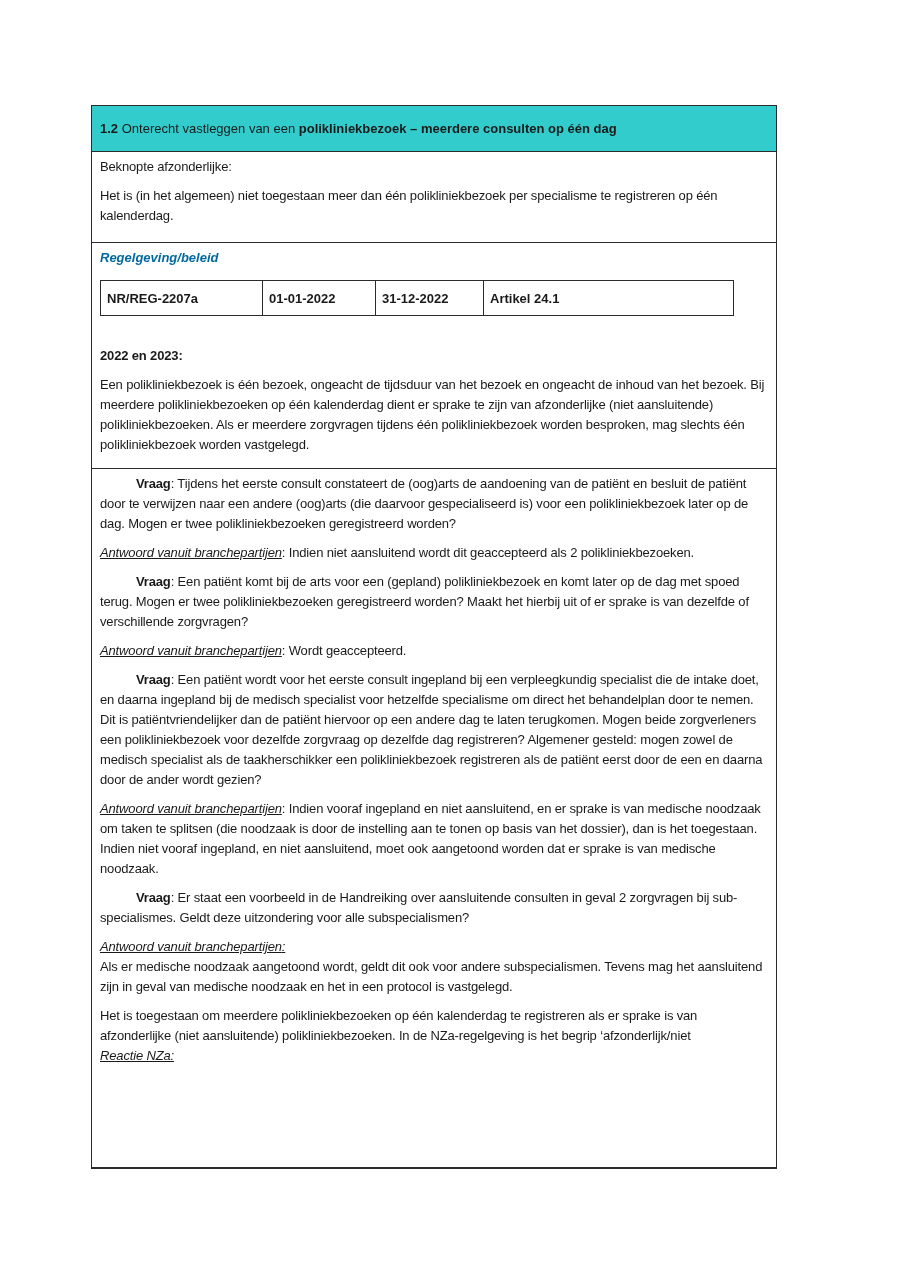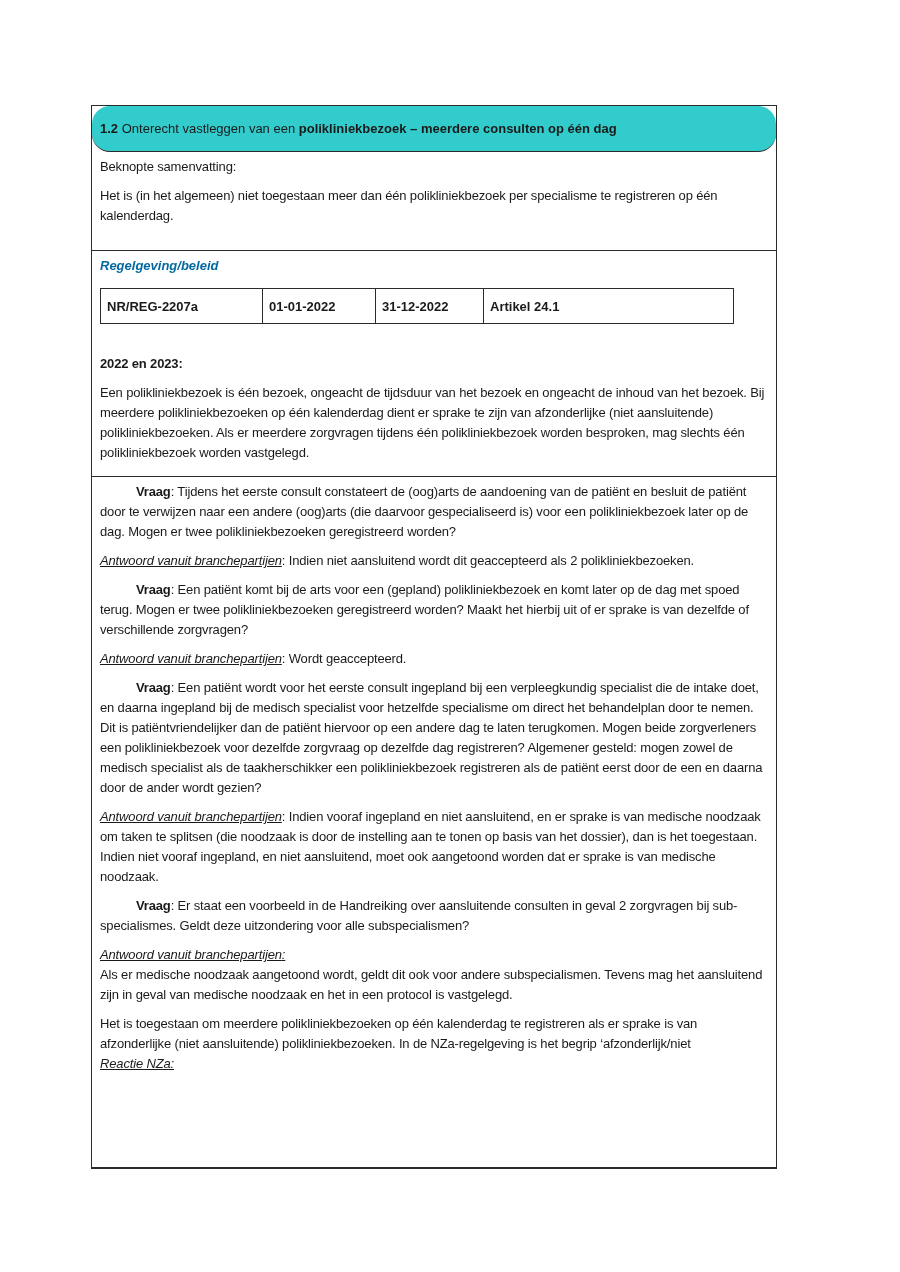--- a/index.html
+++ b/index.html
@@ -22,27 +22,26 @@
   }
   .section { border-bottom: 1.5px solid #2b2b2b; padding: 0 8px; }
   .section:last-child { border-bottom: none; }
   .header {
     background: #33cccc;
     height: 46px;
     display: flex;
     align-items: center;
     padding-left: 8px;
     font-size: 13px;
-    border-radius: 18px;
   }
   .header b { font-weight: bold; }
   p { font-size: 13px; line-height: 20px; letter-spacing: -0.15px; }
   .sec-summary { padding-top: 5px; padding-bottom: 12px; }
   .sec-summary p { margin-bottom: 9px; }
-  .sec-summary p:last-child { margin-bottom: 12px; }
+  .sec-summary p:last-child { margin-bottom: 4px; }
   .teal-heading {
     color: #0369a1;
     font-style: italic;
     font-size: 13px;
     font-weight: bold;
     line-height: 20px;
   }
   .sec-reg { padding-top: 5px; padding-bottom: 13px; }
   table.reg {
     margin-top: 12px;
@@ -75,21 +74,21 @@
 <div class="page">
 
   <div class="section header">
     <span>
       <b>1.2</b>
       <span>Onterecht vastleggen van een </span><b>polikliniekbezoek</b><b> – meerdere consulten op één dag</b>
     </span>
   </div>
 
   <div class="section sec-summary">
-    <p>Beknopte samenvatting:</p>
+    <p>Beknopte afzonderlijke:</p>
     <p>Het is (in het algemeen) niet toegestaan meer dan één polikliniekbezoek per specialisme te registreren op één kalenderdag.</p>
   </div>
 
   <div class="section sec-reg">
     <div class="teal-heading">Regelgeving/beleid</div>
     <table class="reg">
       <tbody>
           <tr>
         <td class="c1">NR/REG-2207a</td>
         <td class="c2">01-01-2022</td>

